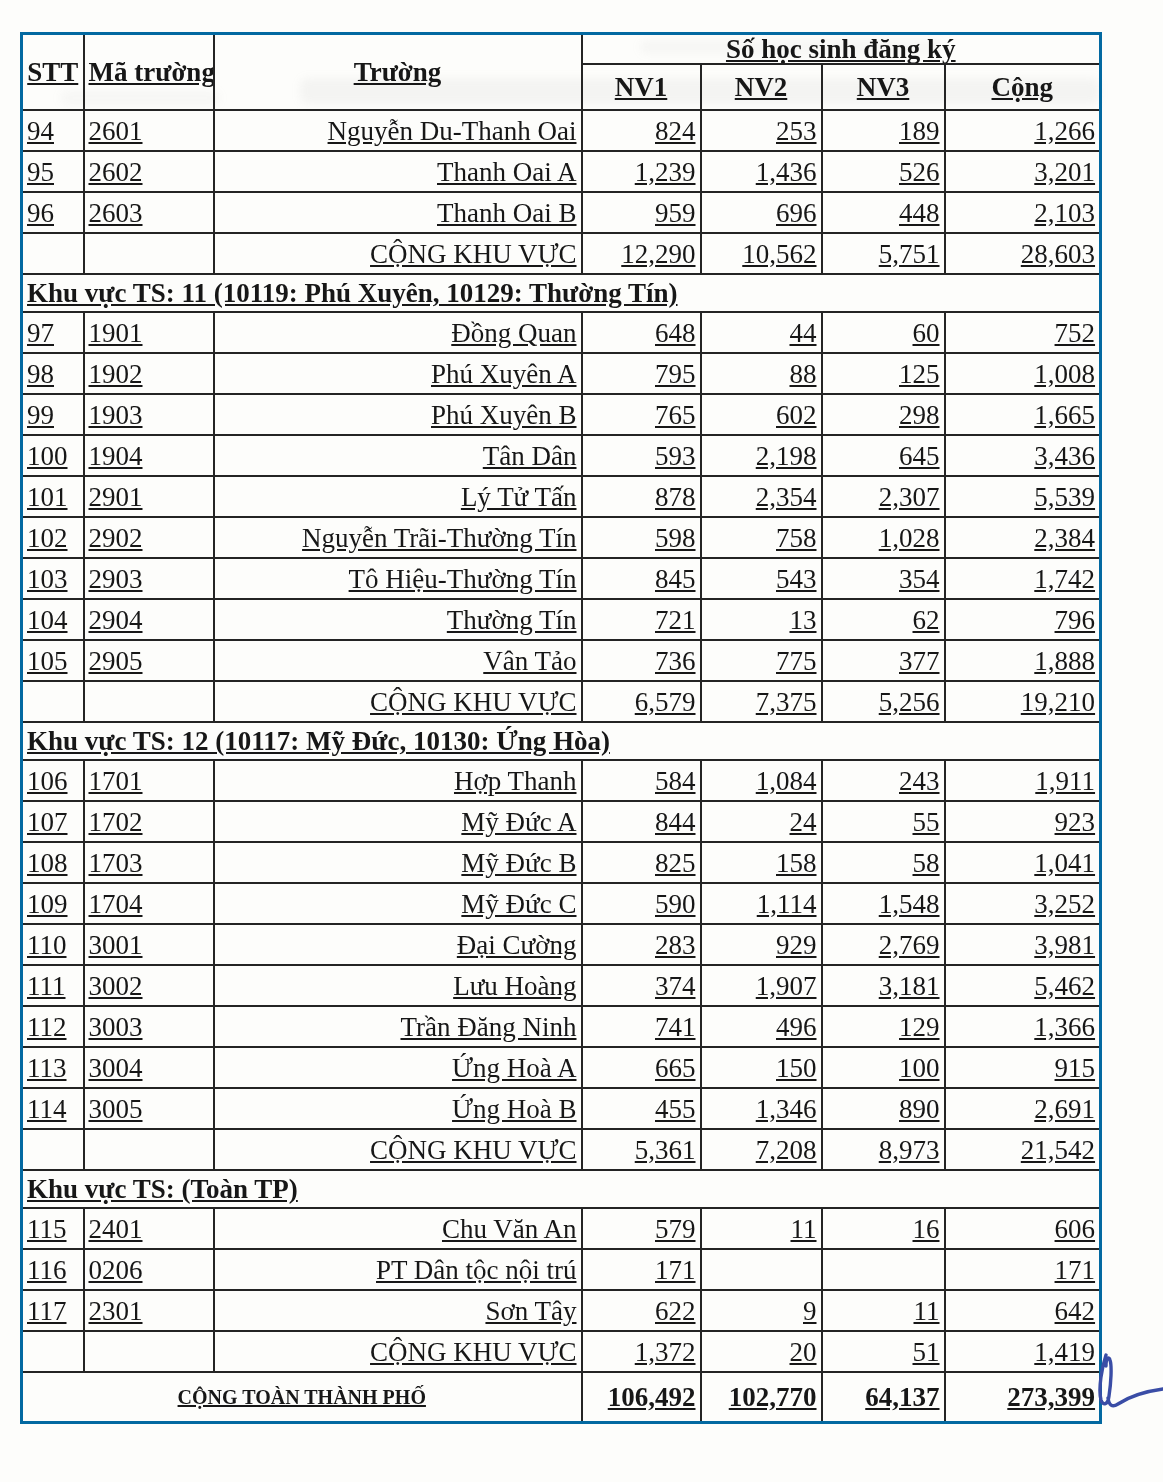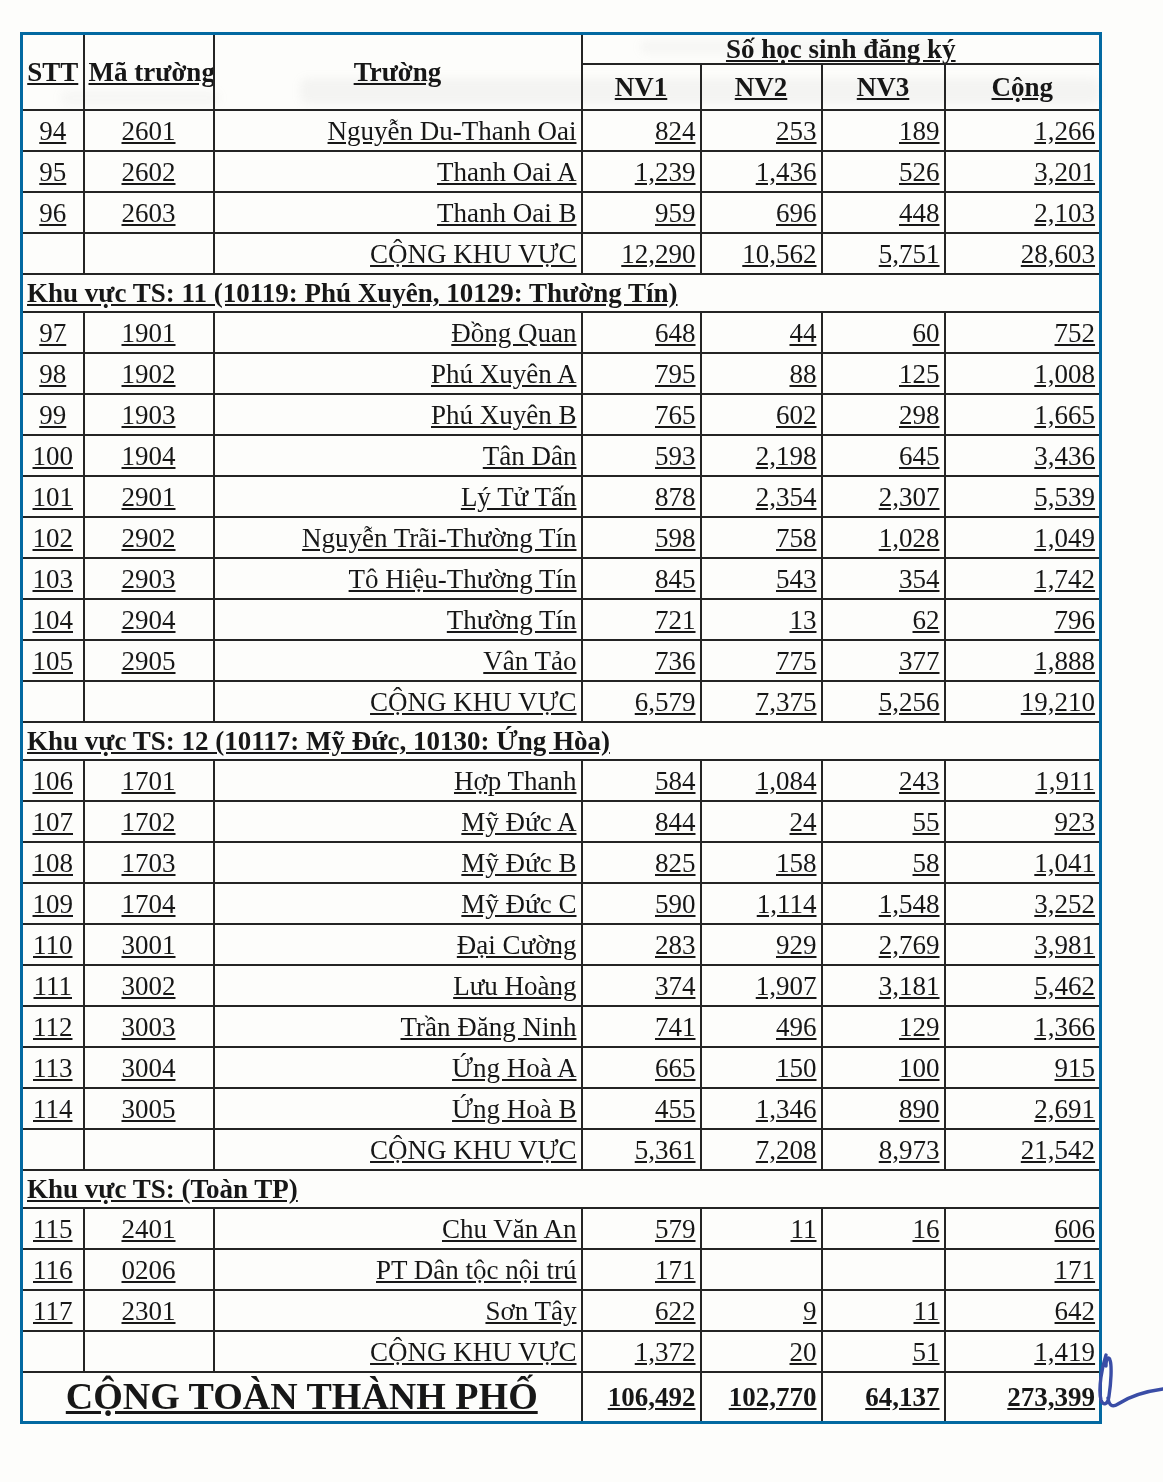--- a/index.html
+++ b/index.html
@@ -25,29 +25,29 @@
     border:2px solid #242424;
     overflow:hidden;white-space:nowrap;
     vertical-align:middle;
     font-size:27px;line-height:1.05;
     padding:0 4px;
   }
   thead th{font-weight:bold;text-align:center;}
   tr.hrow1 th{height:26px;font-size:27px;}
   tr.hrow2 th{height:44px;margin-top:40px;}
   tbody td{height:39px;}
-  td.c-stt, td.c-code{text-align:center;}
+  td.c-stt, td.c-code{}
   td.c-name{text-align:right;padding-left:6px;}
   td.num{text-align:right;padding-right:6px;}
   tr.section-row td{
     height:36px;text-align:left;font-weight:bold;font-size:27px;
   }
   tr.subtotal-row td.c-name{text-transform:none;margin-left:38px;}
   tr.grand-row td{height:48px;font-weight:bold;}
-  tr.grand-row td.g-label{text-align:center;font-size:38px;}
+  tr.grand-row td.g-label{text-align:center;font-size:20px;}
   .signature{
     position:absolute;left:1093px;top:1352px;width:72px;height:62px;
   }
 </style>
 </head>
 <body>
 
 <div class="smudge s1"></div>
 <div class="smudge s2"></div>
 <div class="smudge s3"></div>
@@ -161,21 +161,21 @@
         <td class="num">2,307</td>
         <td class="num">5,539</td>
       </tr>
       <tr class="data">
         <td class="c-stt">102</td>
         <td class="c-code">2902</td>
         <td class="c-name">Nguyễn Trãi-Thường Tín</td>
         <td class="num">598</td>
         <td class="num">758</td>
         <td class="num">1,028</td>
-        <td class="num">1,049</td>
+        <td class="num">2,384</td>
       </tr>
       <tr class="data">
         <td class="c-stt">103</td>
         <td class="c-code">2903</td>
         <td class="c-name">Tô Hiệu-Thường Tín</td>
         <td class="num">845</td>
         <td class="num">543</td>
         <td class="num">354</td>
         <td class="num">1,742</td>
       </tr>

